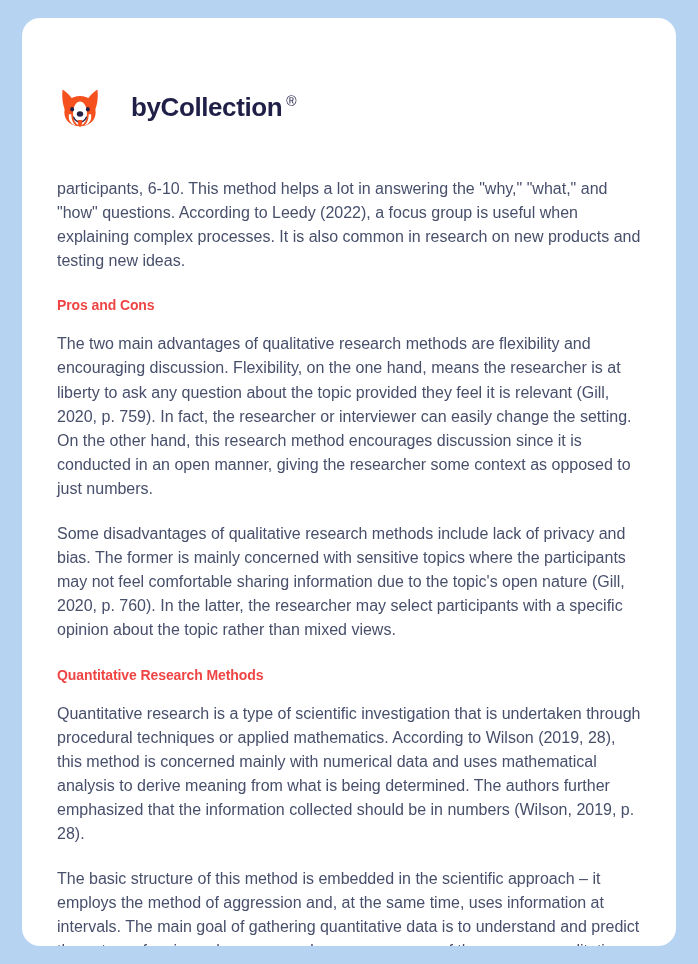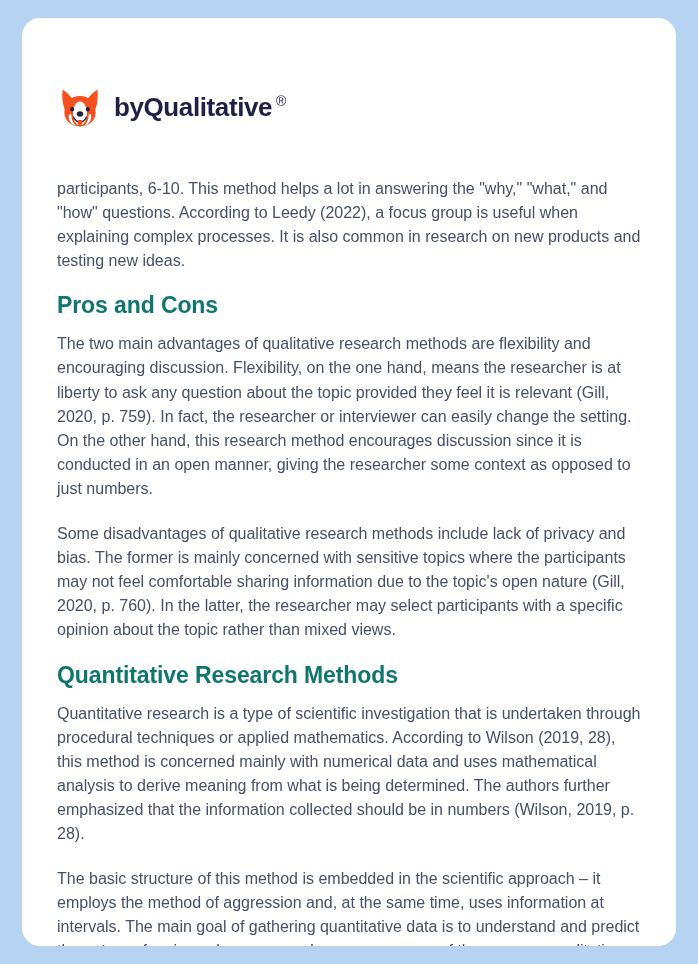--- a/index.html
+++ b/index.html
@@ -45,20 +45,21 @@
     margin-right: 11px;
   }
   .wordmark {
     display: flex;
     align-items: flex-start;
     color: #1f1f47;
     font-size: 26px;
     font-weight: bold;
     letter-spacing: -0.4px;
     white-space: nowrap;
+    margin-left: 17px;
   }
   .wordmark .reg {
     font-size: 14px;
     font-weight: normal;
     margin-left: 4px;
     margin-top: 1px;
   }
 
   .meta {
     text-align: right;
@@ -87,22 +88,22 @@
     margin-top: 47px;
   }
   .content p {
     color: #474f6b;
     font-size: 16px;
     line-height: 24.1px;
     margin: 0 0 21px 0;
     text-align: left;
   }
   .content h2 {
-    color: #0f766e;
-    font-size: 23px;
+    color: #ef4444;
+    font-size: 14px;
     font-weight: bold;
     line-height: 22px;
     margin: 0 0 16px 0;
     letter-spacing: -0.1px;
   }
   .content .sec-gap { margin-top: 13px; }
   .content .sec-gap2 { margin-top: 13px; }
 </style>
 </head>
 <body>
@@ -131,21 +132,21 @@
 
           <ellipse cx="50" cy="65" rx="7" ry="6" fill="#1f1f47"></ellipse>
 
           <path d="M36 72 C40 80, 46 83, 50 83 C54 83, 60 80, 64 72" stroke="#1f1f47" stroke-width="2.6" fill="none" stroke-linecap="round"></path>
 
           <path d="M45 78 C45 88, 47 93, 50 93 C53 93, 55 88, 55 78 Z" fill="#f4511e"></path>
         </svg>
       </span>
       <span class="wordmark">
         <span>by </span>
-          <span>Qualitative</span>
+          <span>Collection</span>
           <span class="reg">®</span>
       </span>
     </div>
 
 
   </div>
 
   <div class="content">
     <p>participants, 6-10. This method helps a lot in answering the "why," "what," and "how" questions. According to Leedy (2022), a focus group is useful when explaining complex processes. It is also common in research on new products and testing new ideas.</p>
     <h2 class="sec-gap">Pros and Cons</h2>

